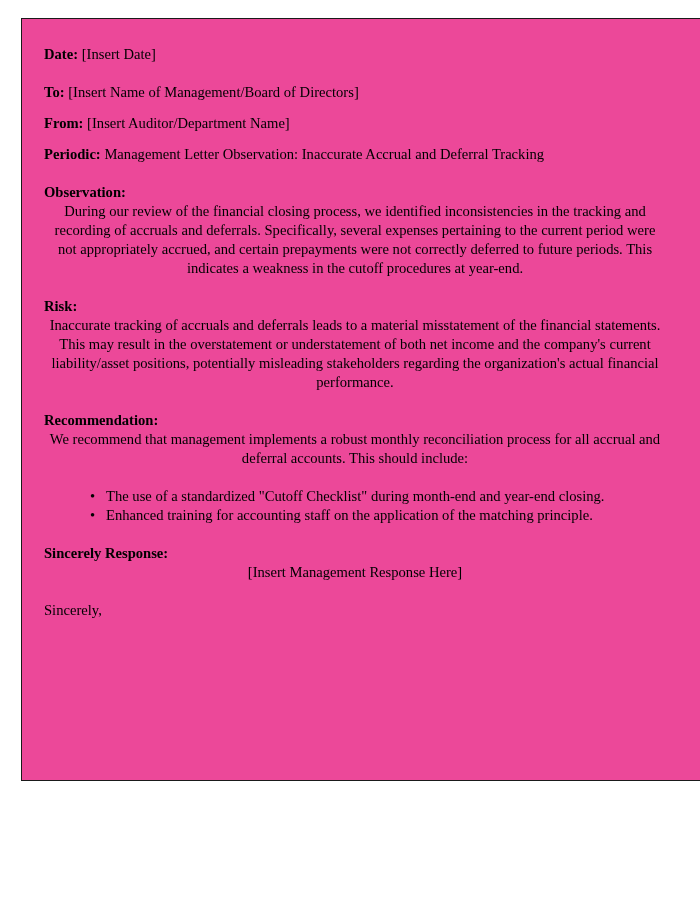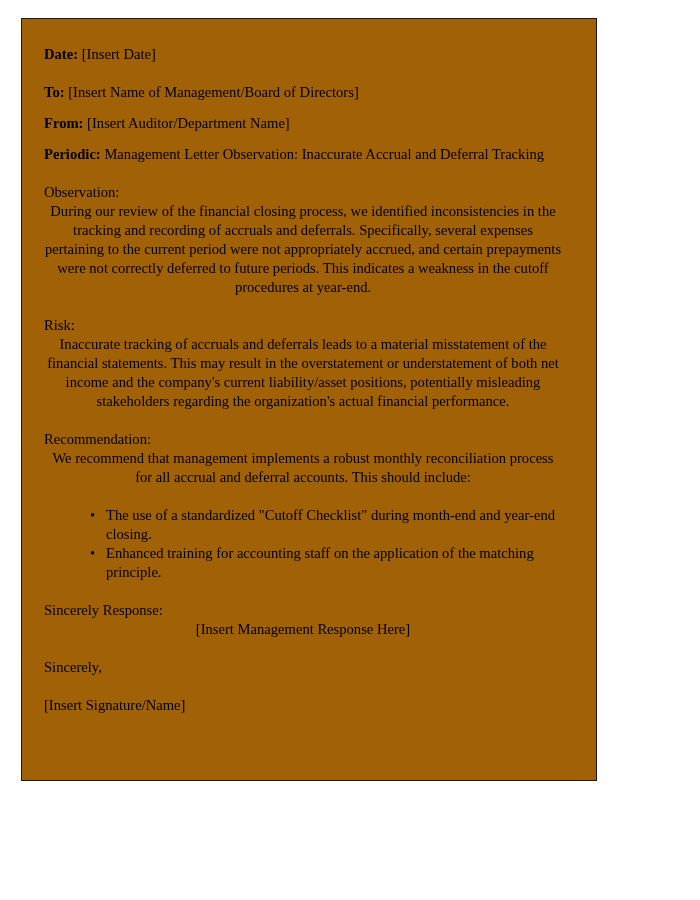--- a/index.html
+++ b/index.html
@@ -14,25 +14,25 @@
     font-family: "Liberation Serif", "DejaVu Serif", serif;
     color: #000000;
     -webkit-font-smoothing: antialiased;
   }
 
   
   #letter-frame {
     position: absolute;
     left: 21px;
     top: 18px;
-    width: 576px;
+    width: 680px;
     height: 763px;
     box-sizing: border-box;
     border: 1px solid #1a1a1a;
-    background: #a16207;
+    background: #ec4899;
   }
 
   #letter-body {
     box-sizing: border-box;
     padding: 26px 34px 0 22px;
     font-size: 14.6px;
     line-height: 19px;
   }
 
   
@@ -42,21 +42,21 @@
   .line {
     margin: 0;
     padding: 0;
   }
   .para {
     margin: 0;
     padding: 0;
     text-align: center;
   }
   .heading {
-    font-weight: normal;
+    font-weight: bold;
     margin: 0;
     padding: 0;
   }
   .label {
     font-weight: bold;
   }
 
   
   #meta-group .line + .line {
     margin-top: 12px;
@@ -120,18 +120,15 @@
 
     <div class="block">
       <p class="heading">Sincerely Response:</p>
       <p class="para">[Insert Management Response Here]</p>
     </div>
 
     <div class="block">
       <p class="line">Sincerely,</p>
     </div>
 
-    <div class="block">
-      <p class="line">[Insert Signature/Name]</p>
-    </div>
 
   </div>
 </div>
 
 </body></html>

